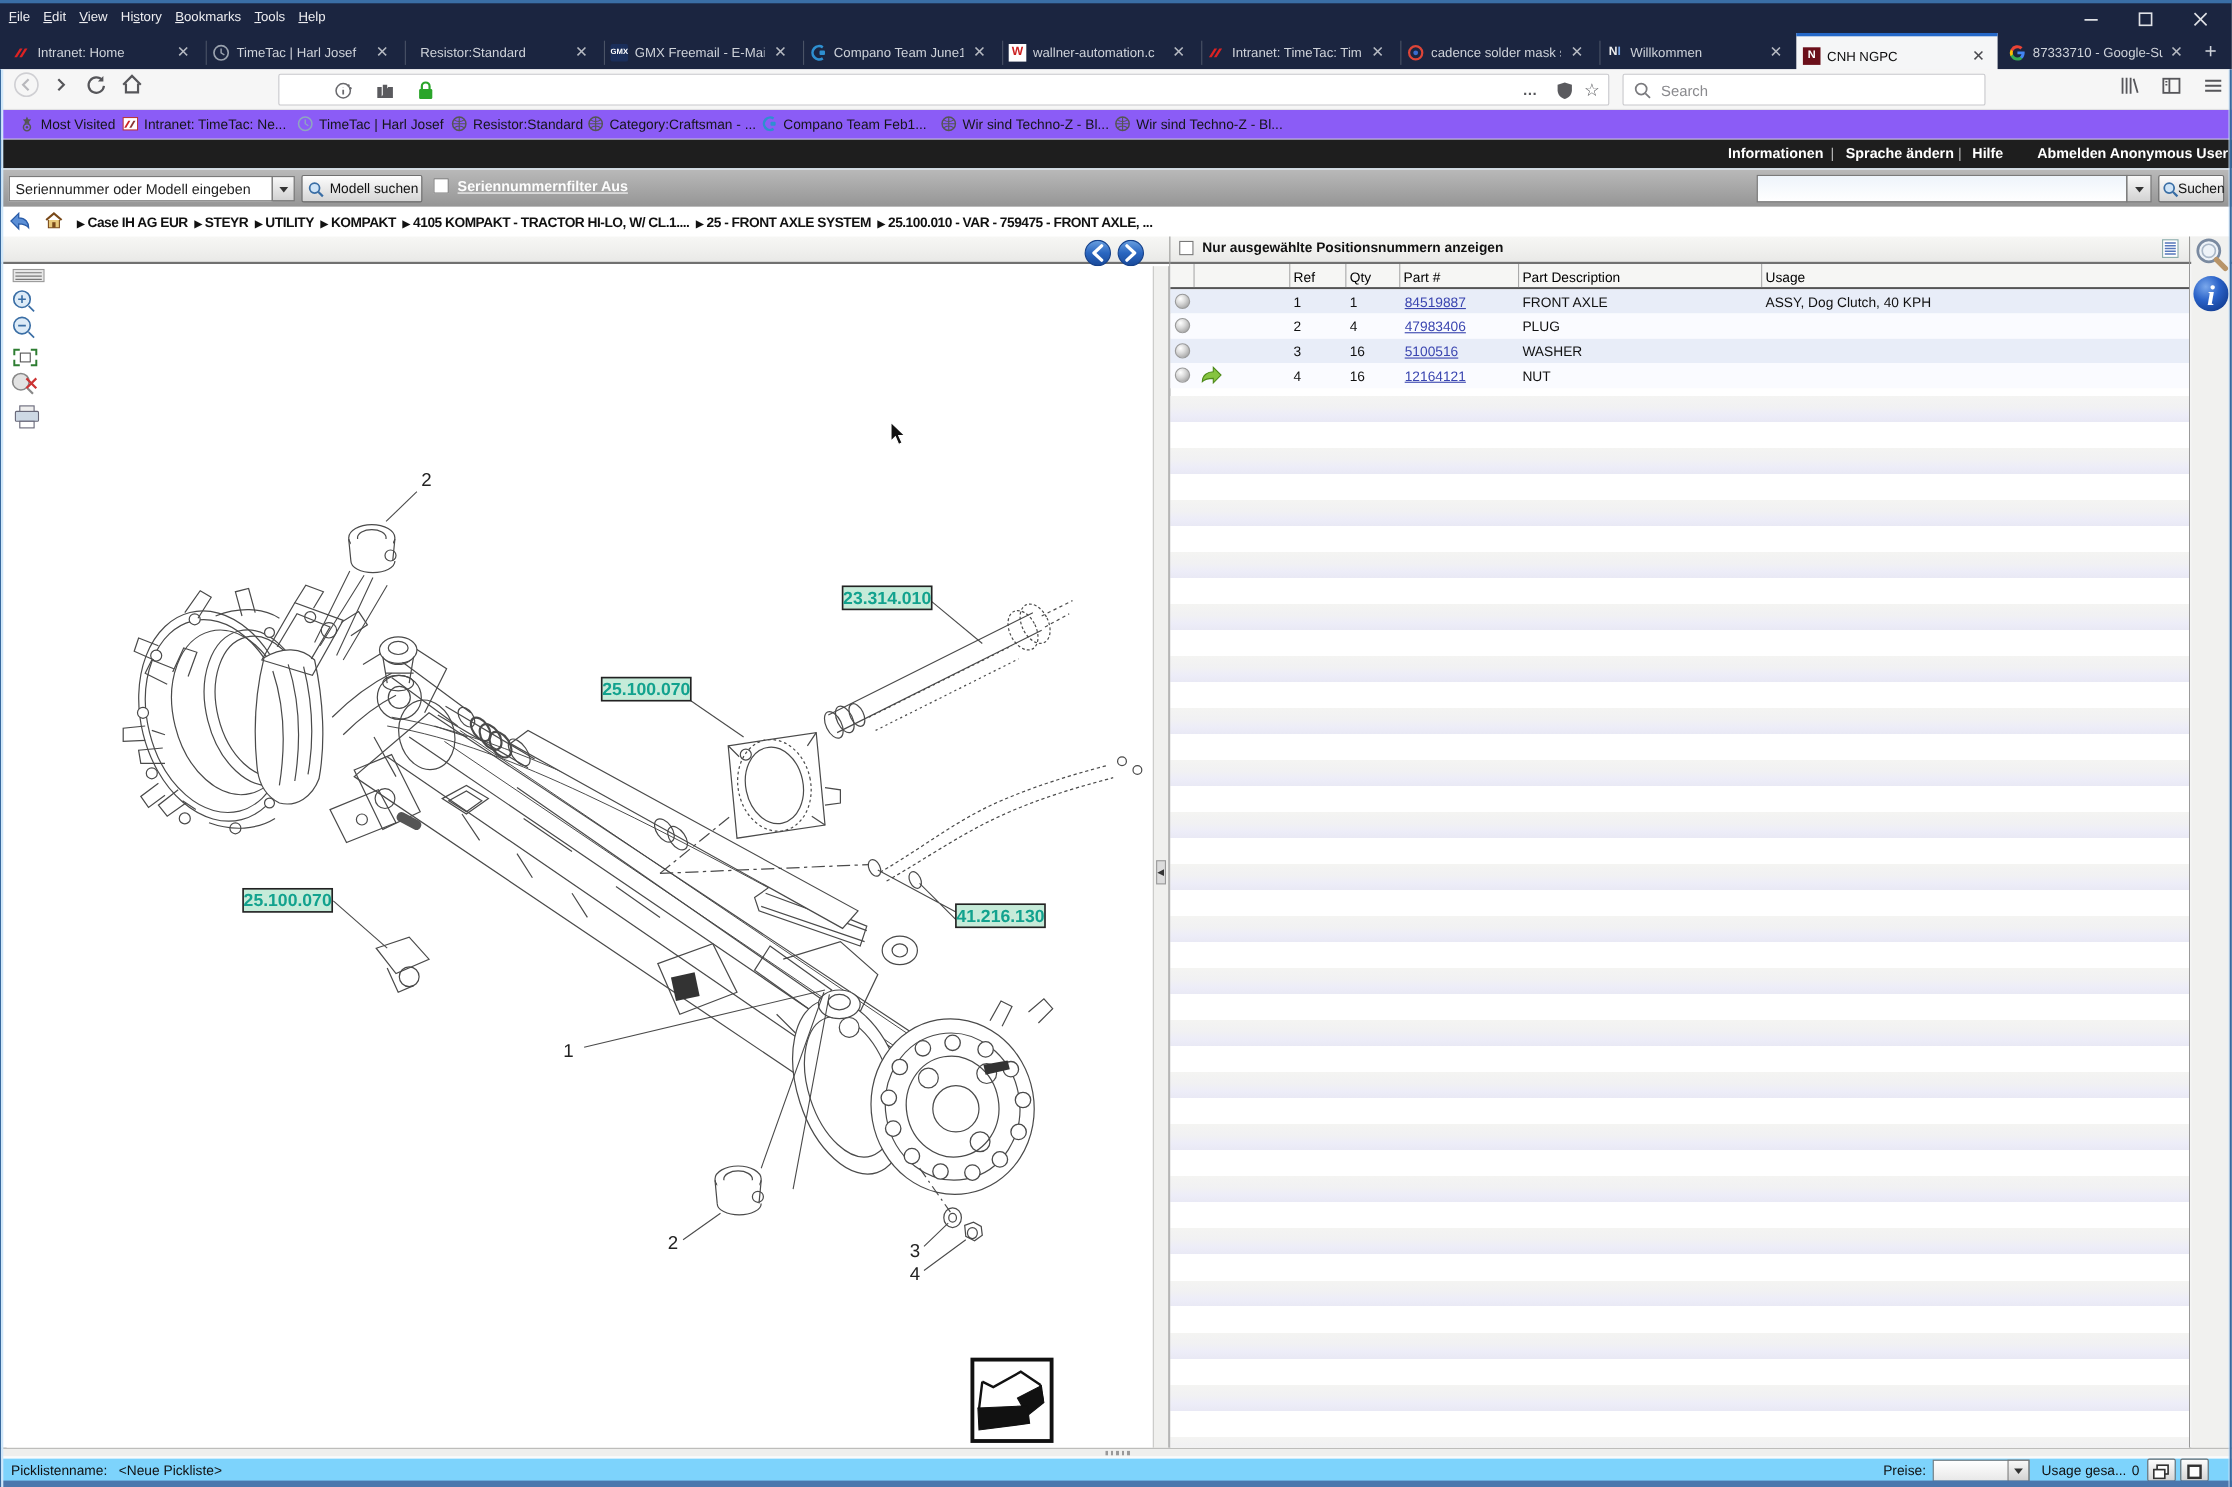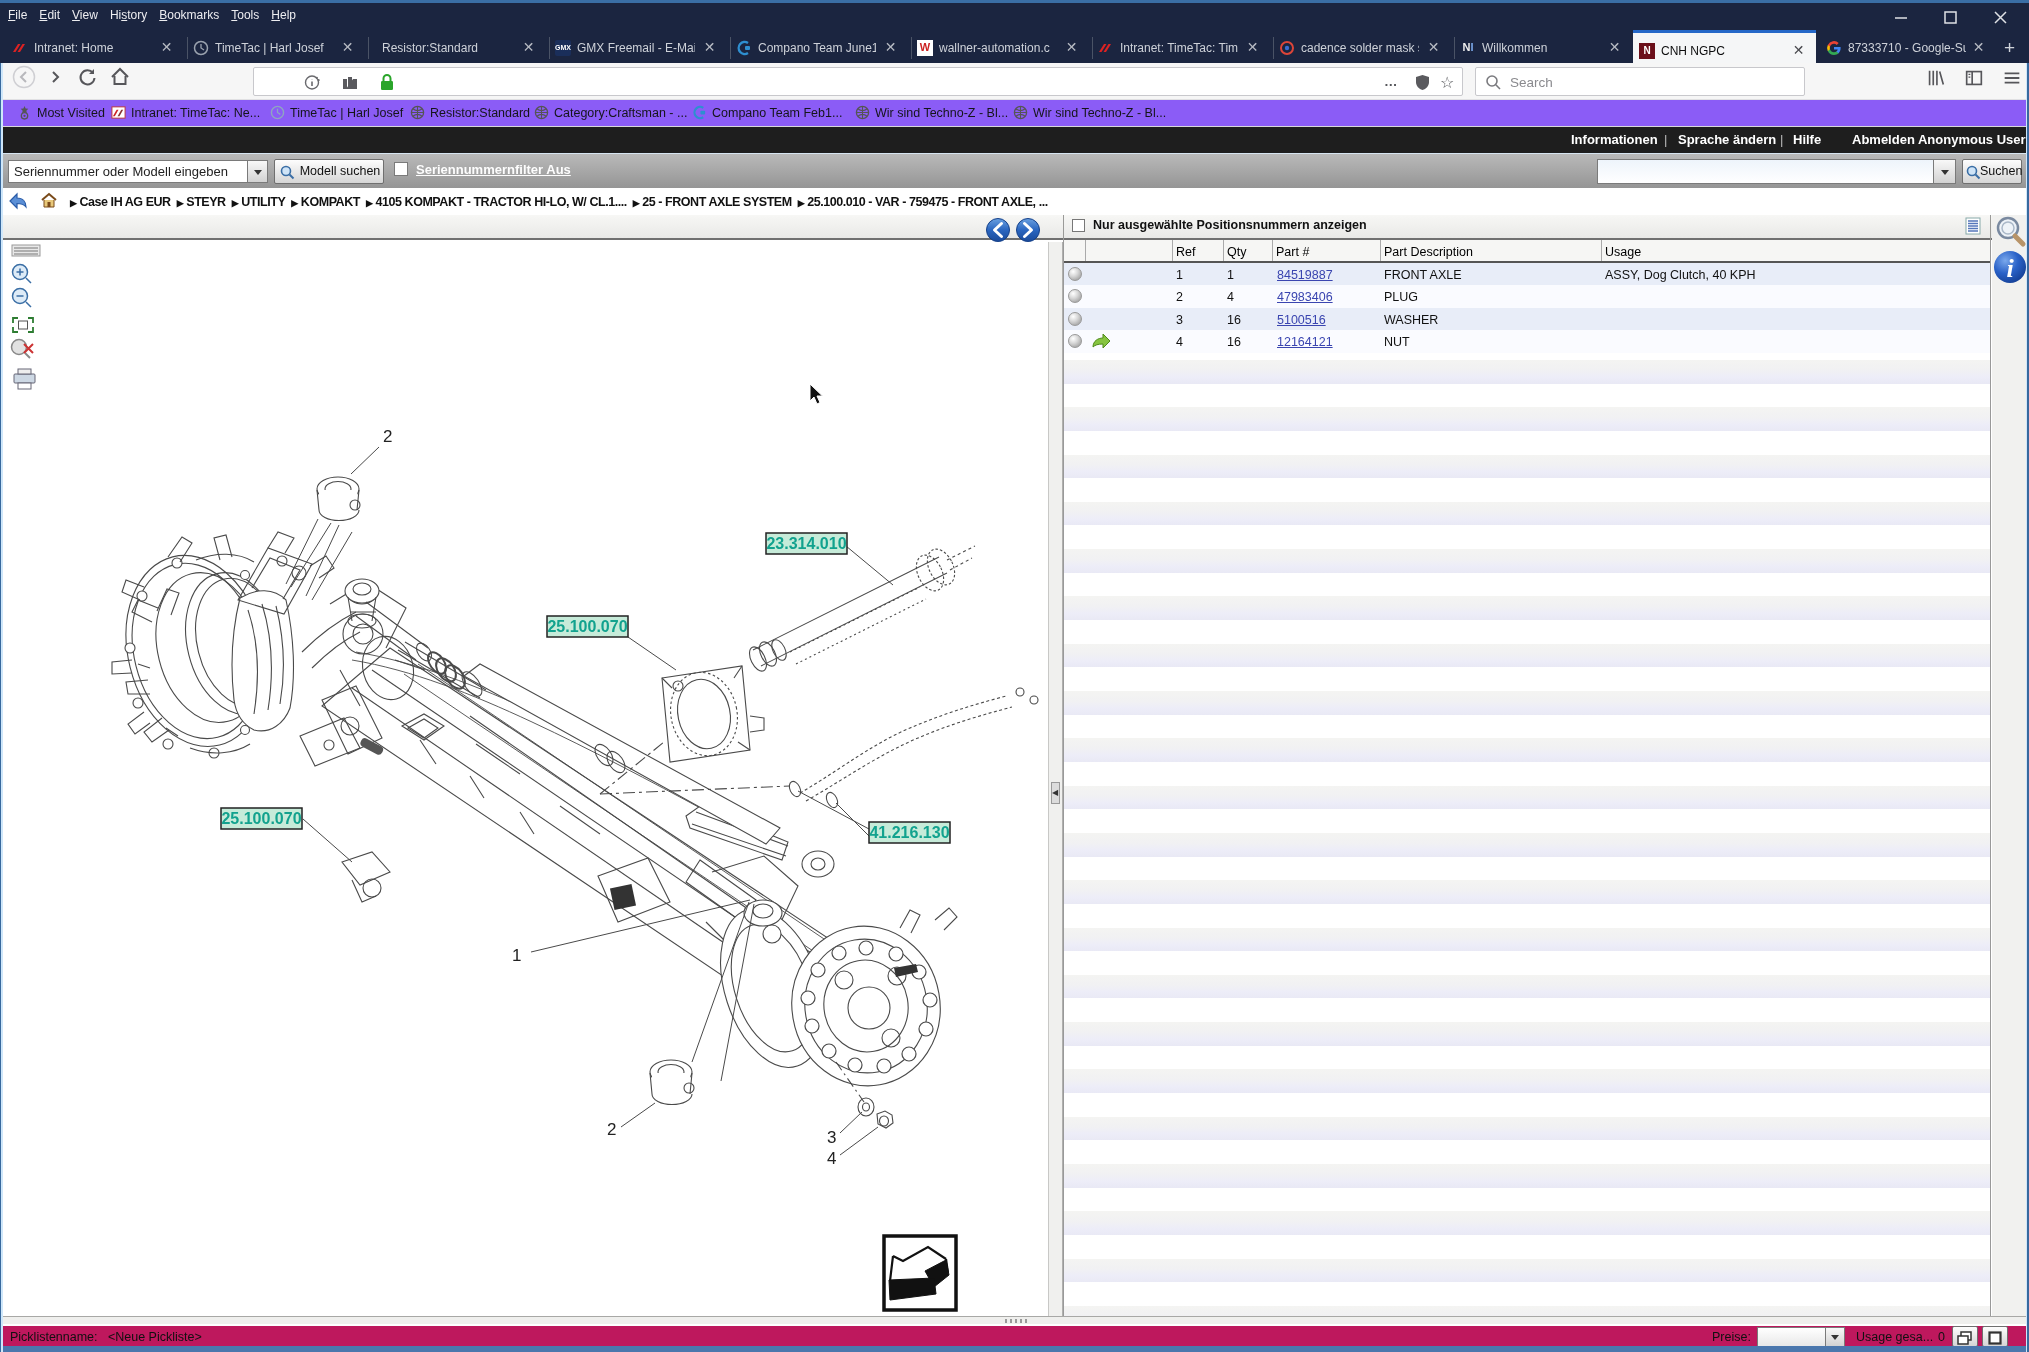--- a/index.html
+++ b/index.html
@@ -64,21 +64,21 @@
   #chkhdr { left:1064px; top:215px; width:926px; height:25px; font-size:12.5px; font-weight:bold; color:#111; }
   #colhdr { left:1064px; top:240px; width:926px; height:23px; background:#f6f6f4; border-bottom:2px solid #555; font-size:12.5px; color:#000000; }
   .colsep { position:absolute; top:0; width:1px; height:21px; background:#aaa; }
   .cell { position:absolute; top:5px; }
   .trow { position:absolute; left:1064px; width:926px; height:22.4px; font-size:12.5px; color:#111; }
   .trow a { color:#3a45b0; text-decoration:underline; }
   .sphere { position:absolute; left:4px; top:4px; width:14px; height:14px; border-radius:50%; background:radial-gradient(circle at 35% 30%, #ffffff 0%, #d8d8d8 40%, #8f8f8f 100%); border:1px solid #999; }
 
   
   #hsplit { left:0; top:1316px; width:2029px; height:9px; background:#efefed; border-top:1px solid #a8a8a6; border-bottom:1px solid #fff; }
-  #statusbar { left:0; top:1326px; width:2029px; height:26px; background:#be185d; font-size:12.5px; color:#111; }
+  #statusbar { left:0; top:1326px; width:2029px; height:26px; background:#7dd3fc; font-size:12.5px; color:#111; }
   #statusbar .blue2 { position:absolute; left:0; bottom:0; width:2029px; height:6px; background:#4b77ad; }
   
 </style>
 </head>
 <body>
 
 <div class="abs" id="titlebar">
   <div class="abs" id="menubar">
     <span><u>F</u>ile</span><span><u>E</u>dit</span><span><u>V</u>iew</span><span>Hi<u>s</u>tory</span><span><u>B</u>ookmarks</span><span><u>T</u>ools</span><span><u>H</u>elp</span>
   </div>

